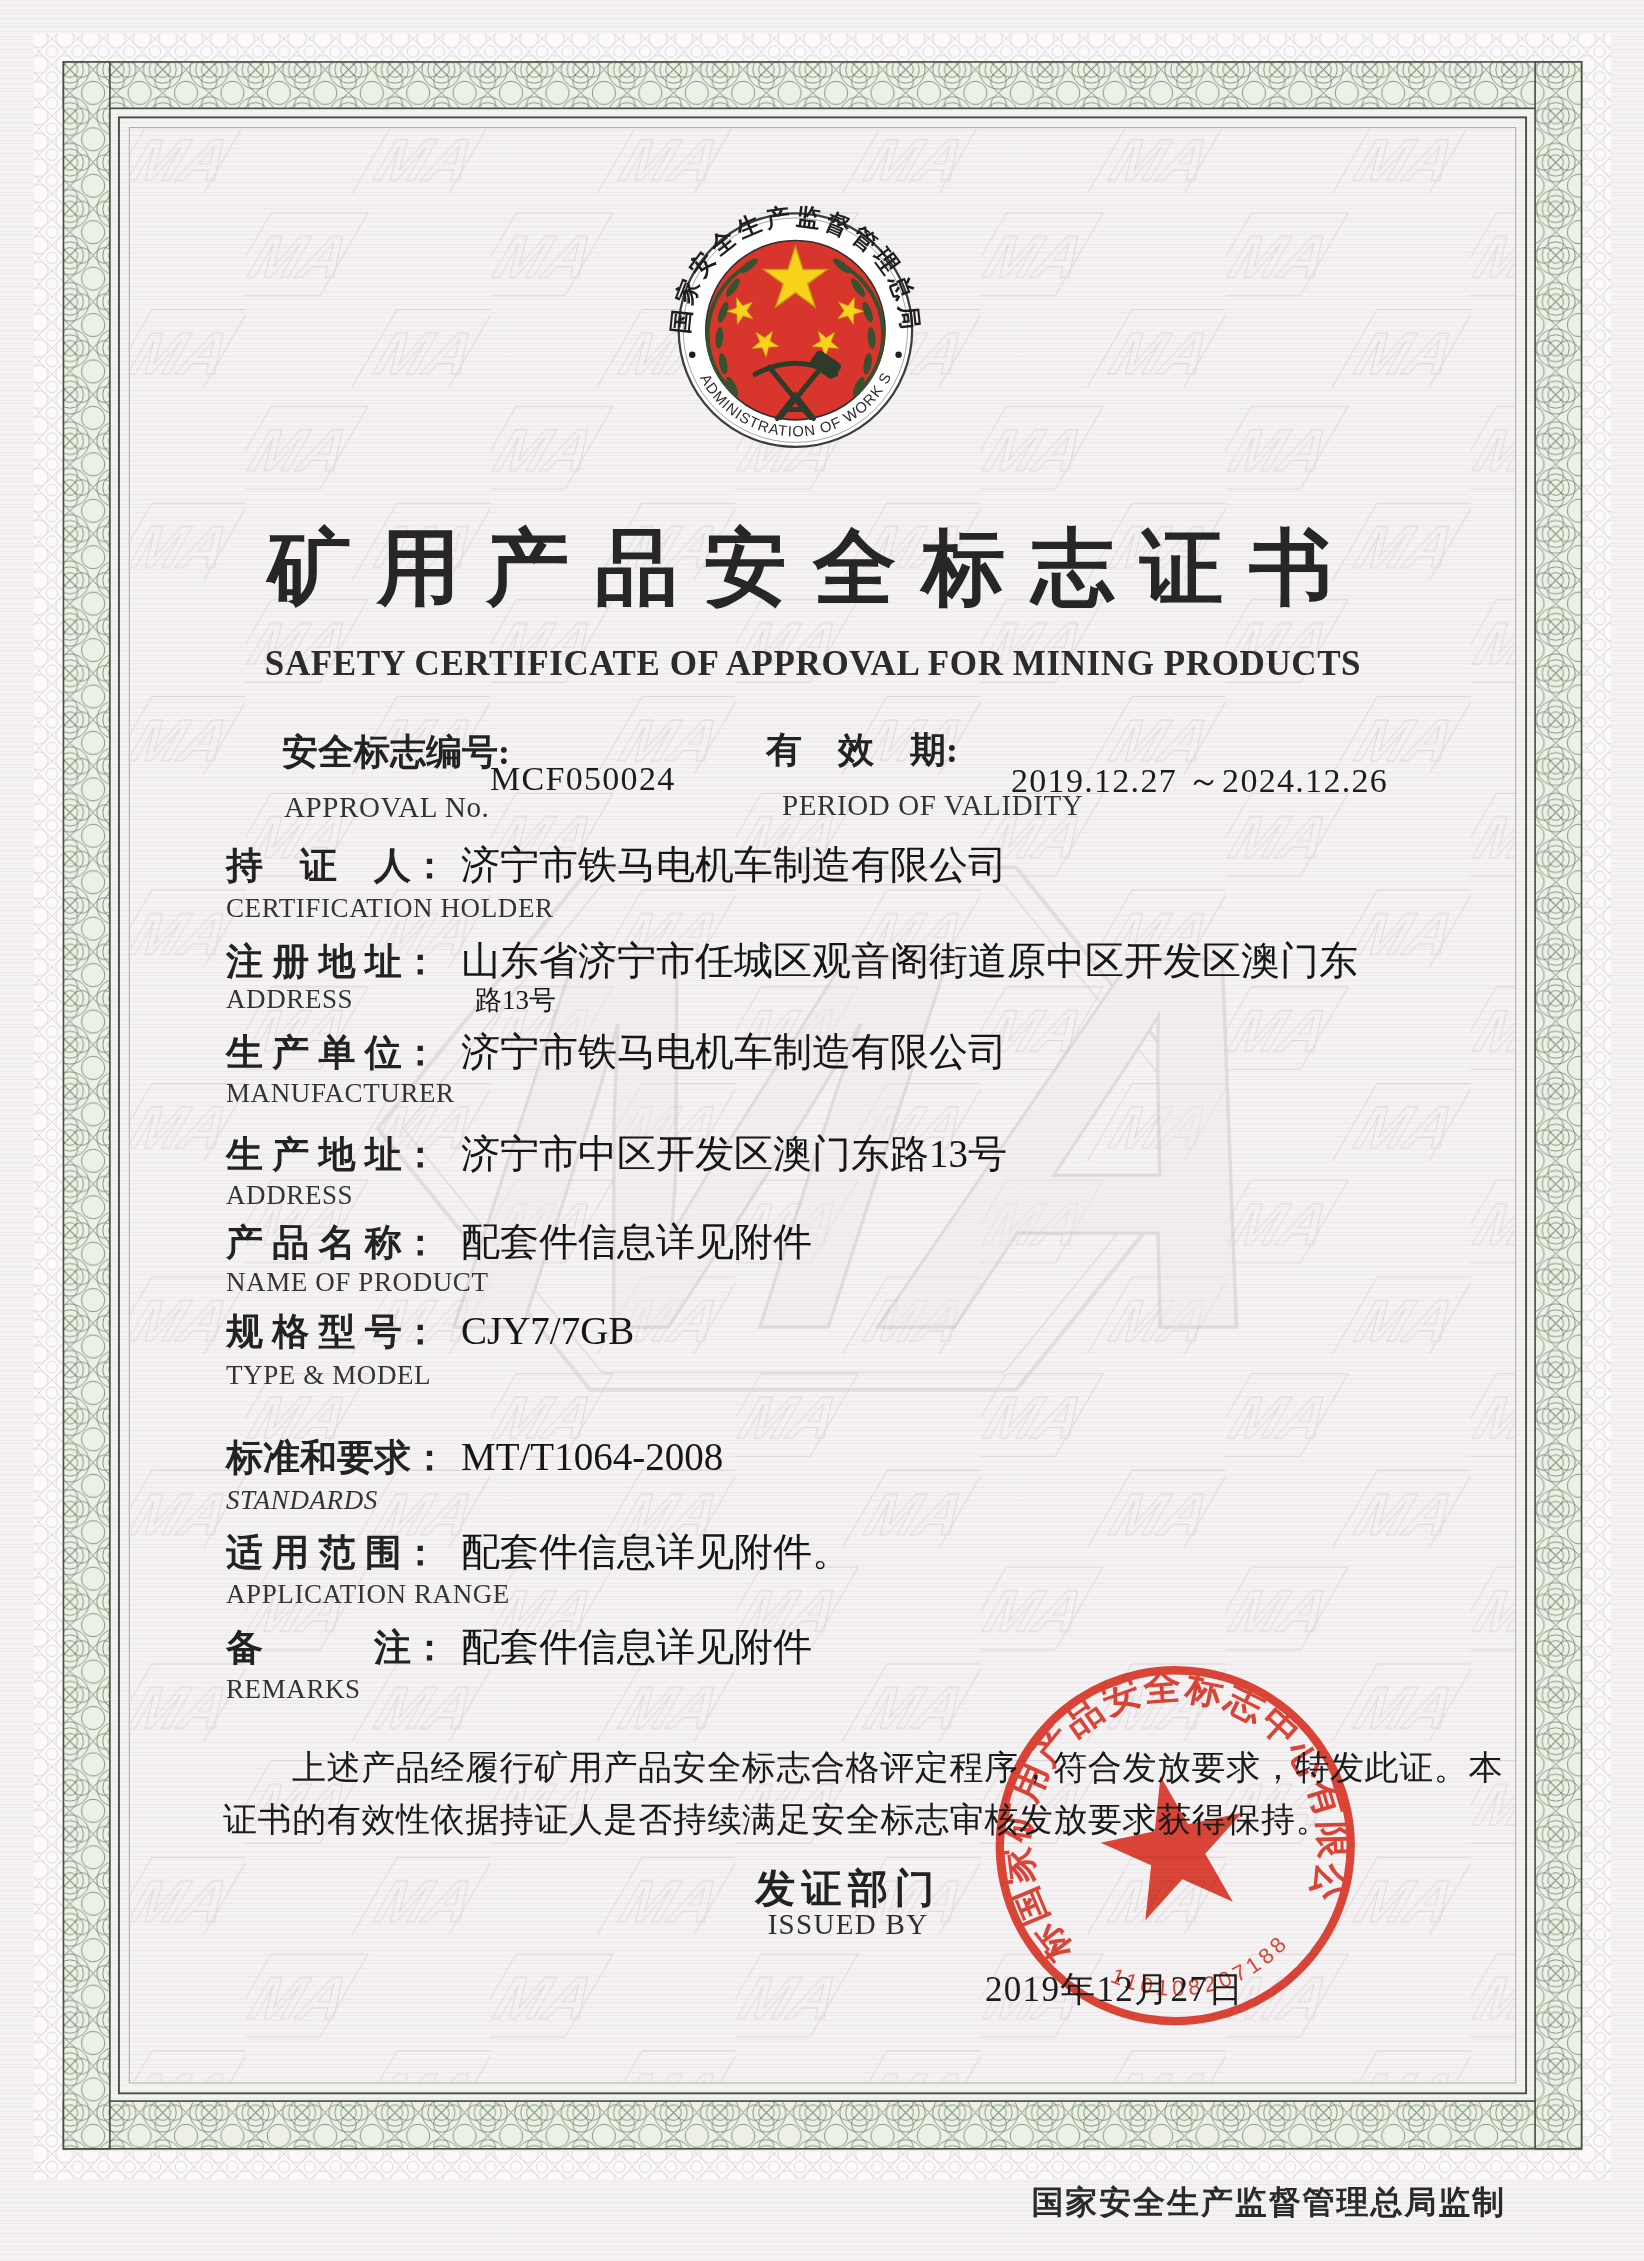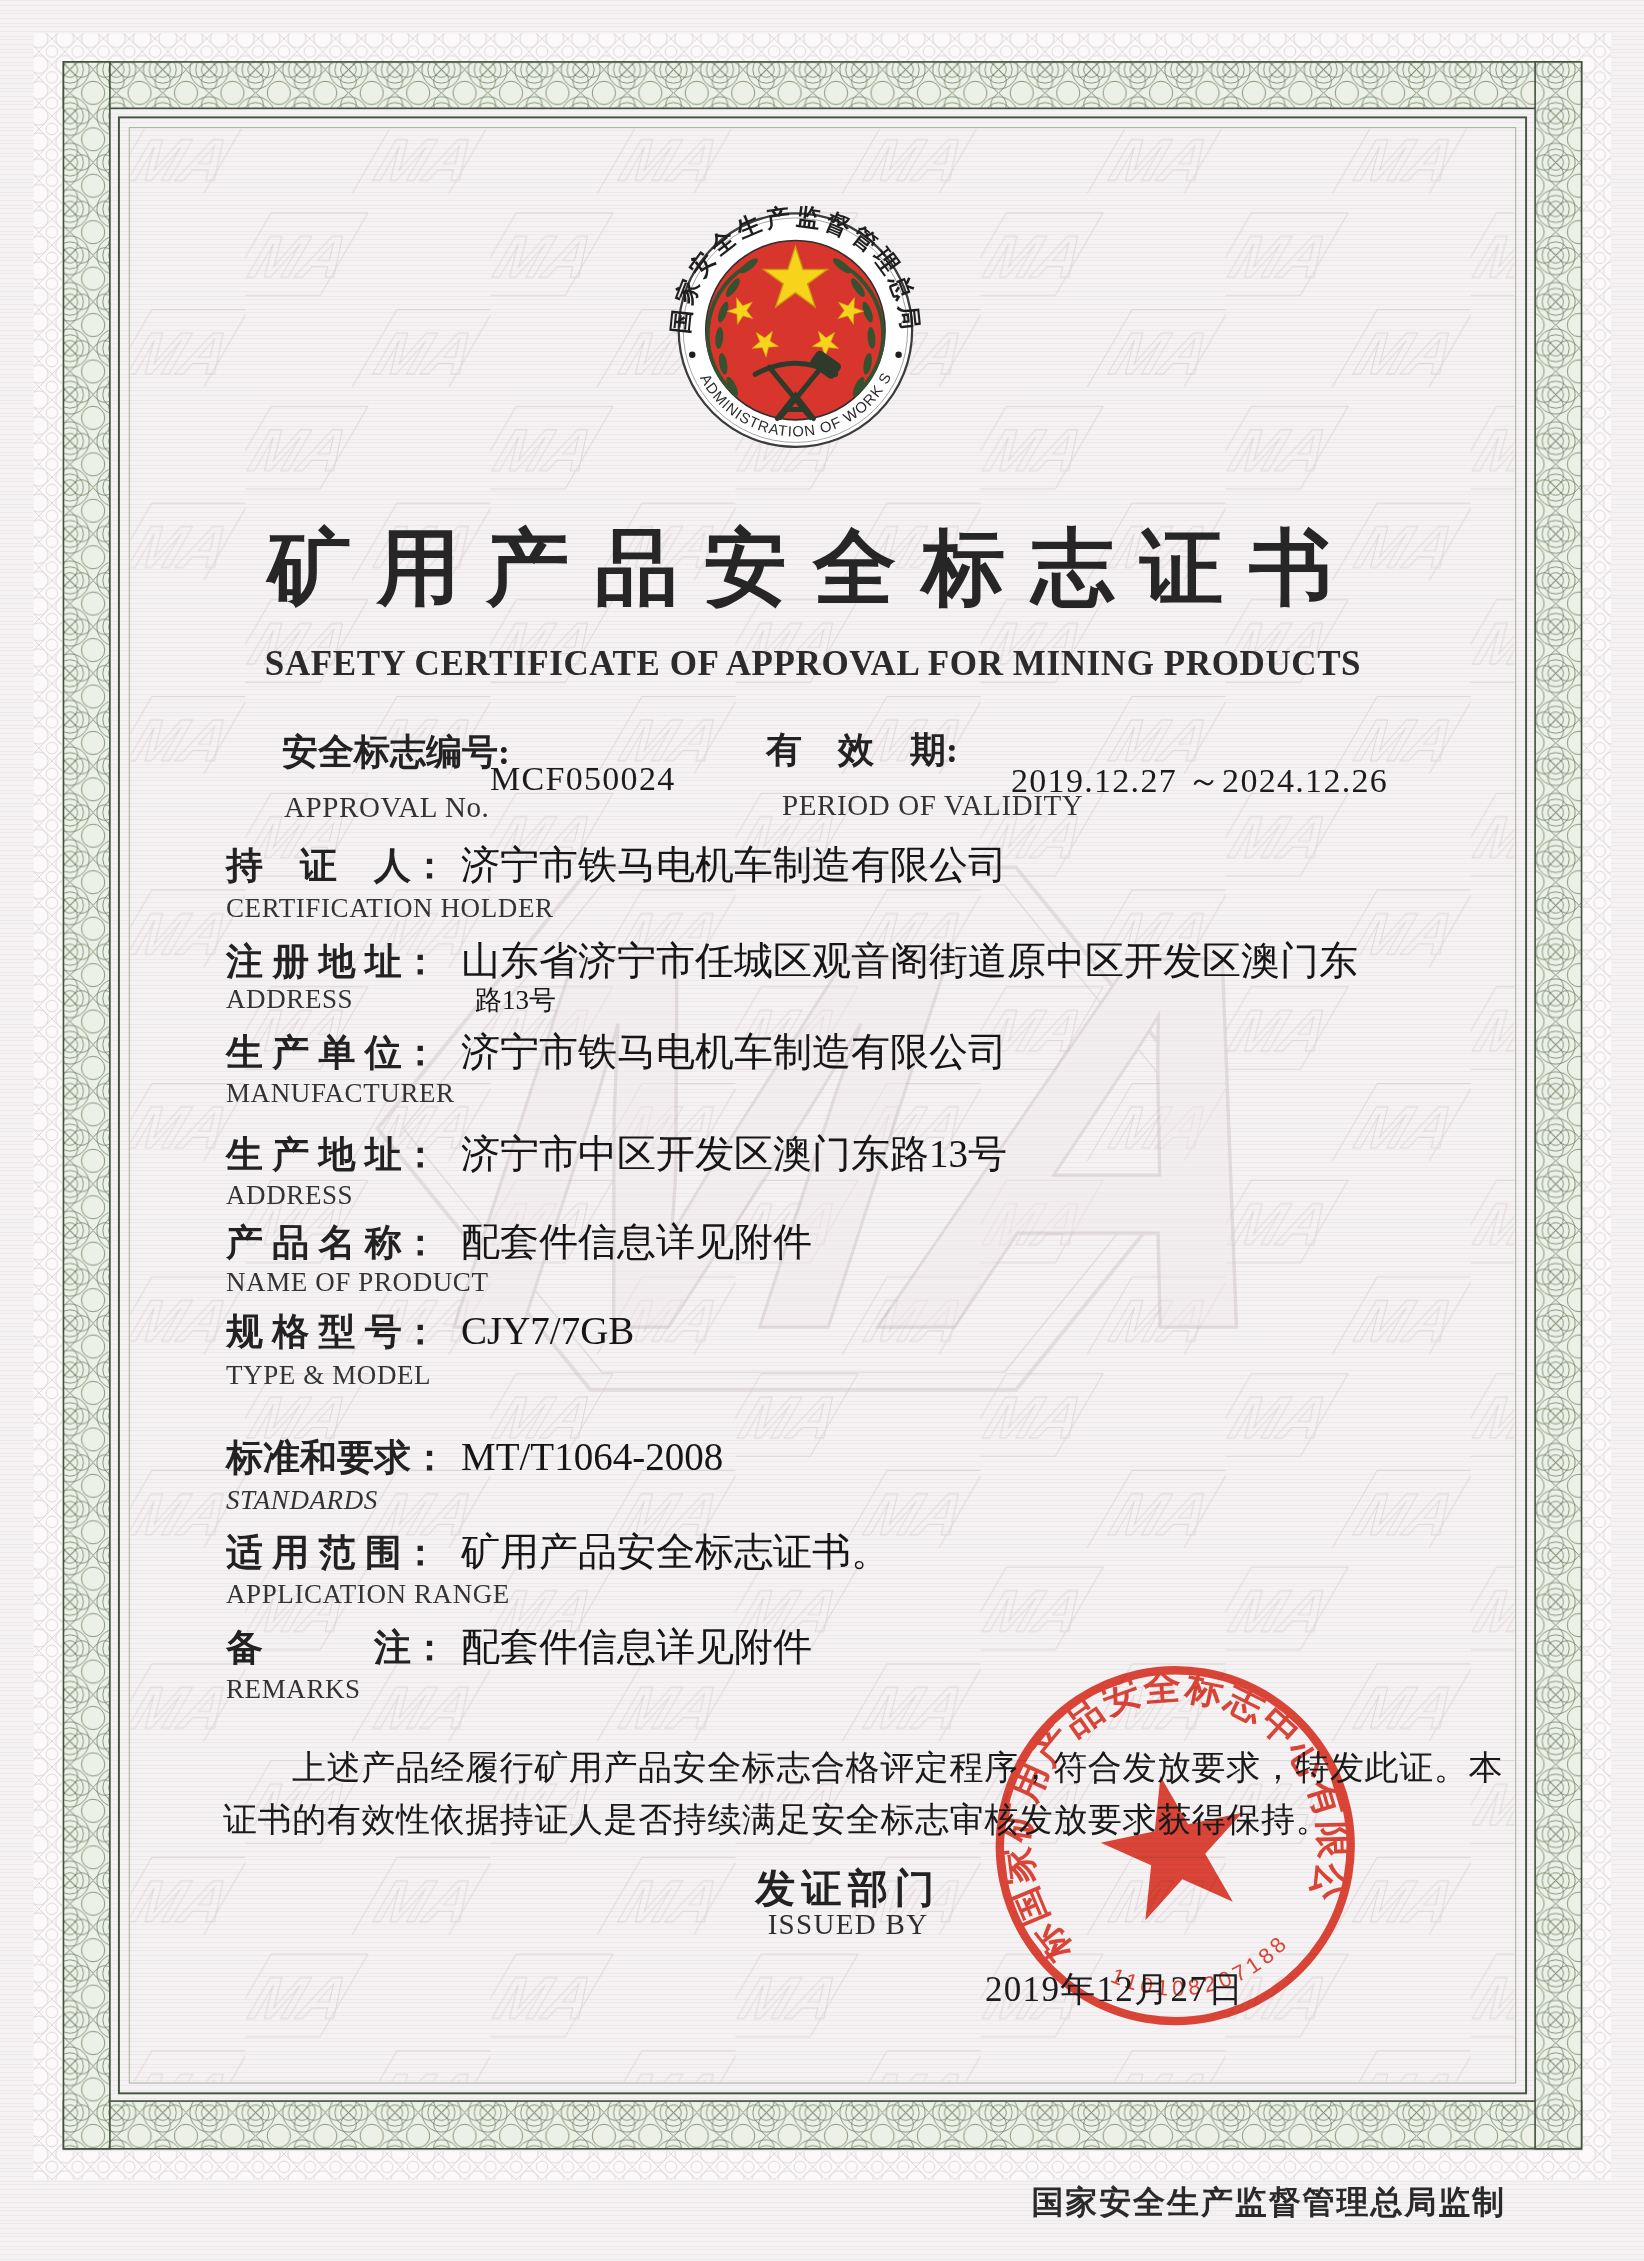--- a/index.html
+++ b/index.html
@@ -227,21 +227,21 @@
     <span class="flabel">规 格 型 号：</span><span class="fvalue">CJY7/7GB</span>
   </div>
   <div class="fsub" style="top:1360px;">TYPE &amp; MODEL</div>
 
   <div class="frow" style="top:1433px;">
     <span class="flabel">标准和要求：</span><span class="fvalue">MT/T1064-2008</span>
   </div>
   <div class="fsub" style="top:1485px;font-style:italic;">STANDARDS</div>
 
   <div class="frow" style="top:1525px;">
-    <span class="flabel">适 用 范 围：</span><span class="fvalue">矿用产品安全标志证书。</span>
+    <span class="flabel">适 用 范 围：</span><span class="fvalue">配套件信息详见附件。</span>
   </div>
   <div class="fsub" style="top:1579px;">APPLICATION RANGE</div>
 
   <div class="frow" style="top:1620px;">
     <span class="flabel">备　　　注：</span><span class="fvalue">配套件信息详见附件</span>
   </div>
   <div class="fsub" style="top:1674px;">REMARKS</div>
 
   <div class="stmt" style="left:292px;top:1745px;">上述产品经履行矿用产品安全标志合格评定程序，符合发放要求，特发此证。本</div>
   <div class="stmt" style="left:223px;top:1797px;">证书的有效性依据持证人是否持续满足安全标志审核发放要求获得保持。</div>

